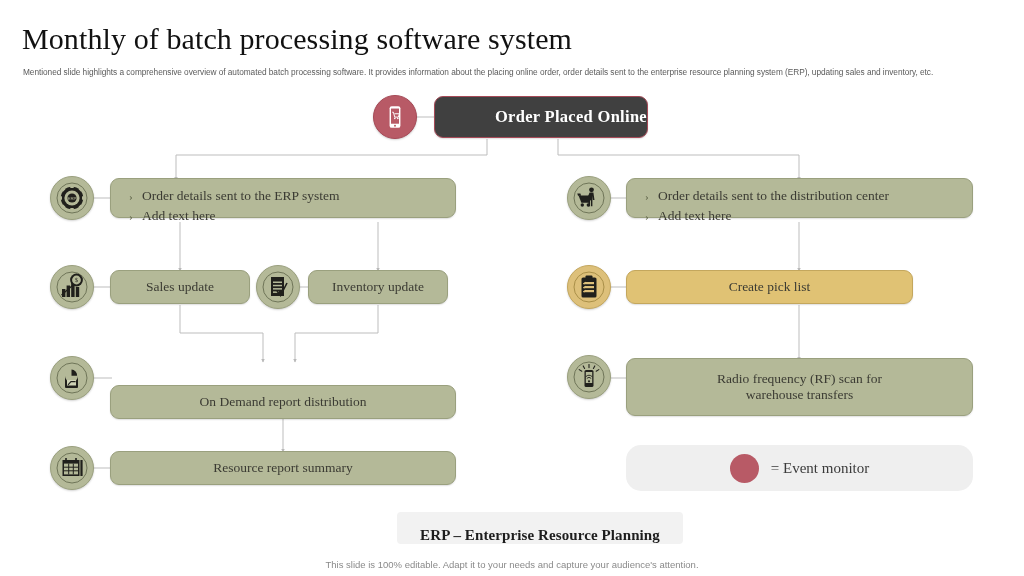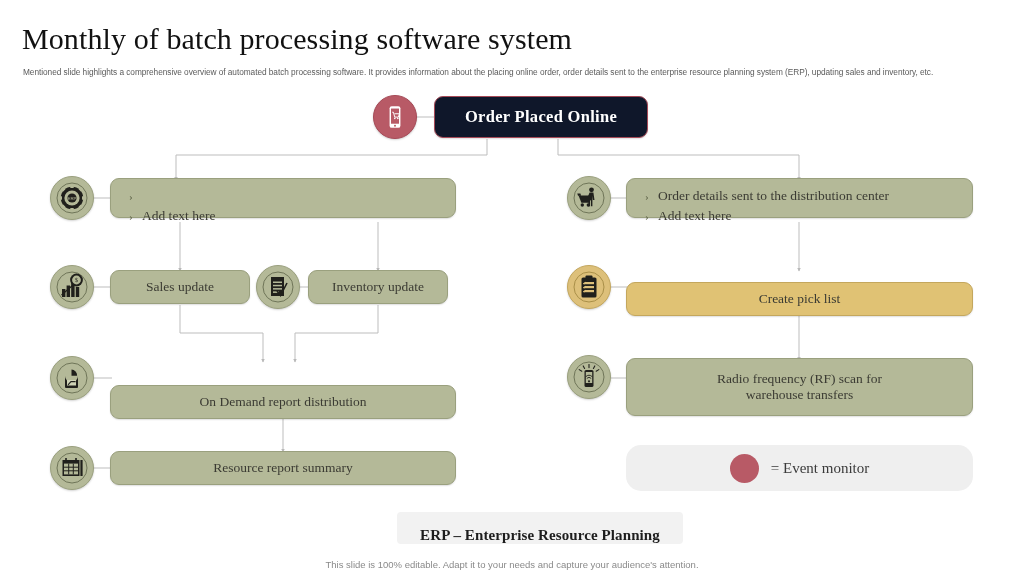--- a/index.html
+++ b/index.html
@@ -53,25 +53,26 @@
     display: flex;
     align-items: center;
     justify-content: center;
     font-family: "Liberation Serif", serif;
     color: #3b3b33;
     box-shadow: 0 1px 1.5px rgba(0,0,0,0.13);
   }
   .node.green   { background: #b4b998; justify-content: center; }
   .node.gold    { background: #e0c274; border-color: #c4a75d; }
   .node.red     {
-    background: #0f172a;
+    background: #404040;
     border-color: #a64a57;
     color: #ffffff;
     font-weight: bold;
     letter-spacing: 0.3px;
+    justify-content: flex-end;
   }
   .node .label { font-size: 13.5px; text-align: center; line-height: 16px; }
   .node.red .label { font-size: 16.5px; }
 
   
   .node.bullets {
     justify-content: flex-start;
     flex-direction: column;
     align-items: stretch;
     padding: 7px 14px 7px 18px;
@@ -238,20 +239,21 @@
         <rect x="5.6" y="23.2" width="3.2" height="3.2" transform="rotate(45 7.2 24.8)"></rect>
         <rect x="23.2" y="23.2" width="3.2" height="3.2" transform="rotate(45 24.8 24.8)"></rect>
       </g>
       <circle cx="16" cy="16" r="4.6" fill="#20201c"></circle>
       <text x="16" y="17.8" font-family="Liberation Sans, sans-serif" font-size="4.4" fill="#b4b998" text-anchor="middle">ERP</text>
     </svg>
   </div>
   <div class="node green bullets" style="left:110px; top:178px; width:346px; height:40px;">
     <div class="bullet-row">
       <span class="bullet-mark">›</span>
+      <span>Order details sent to the ERP system</span>
     </div>
     <div class="bullet-row">
       <span class="bullet-mark">›</span>
       <span>Add text here</span>
     </div>
   </div>
 
   <div class="icon-badge" style="left:50px; top:265px;">
     <svg width="32" height="32" viewBox="0 0 32 32">
       <circle cx="16" cy="16" r="15" fill="none" stroke="#6f7558" stroke-width="1"></circle>
@@ -361,21 +363,21 @@
         <rect x="11.5" y="15" width="9.5" height="2.2"></rect>
         <rect x="11.5" y="19" width="9.5" height="2.2"></rect>
       </g>
       <g stroke="#ddc07a" stroke-width="1.1" fill="none">
         <path d="M10.3 12.1 L11.1 13 L12.6 11"></path>
         <path d="M10.3 16.1 L11.1 17 L12.6 15"></path>
         <path d="M10.3 20.1 L11.1 21 L12.6 19"></path>
       </g>
     </svg>
   </div>
-  <div class="node gold" style="left:626px; top:282px; width:347px; height:34px;">
+  <div class="node gold" style="left:626px; top:270px; width:287px; height:34px;">
     <span class="label">Create pick list</span>
   </div>
 
   <div class="icon-badge" style="left:567px; top:355px;">
     <svg width="32" height="32" viewBox="0 0 32 32">
       <circle cx="16" cy="16" r="15" fill="none" stroke="#6f7558" stroke-width="1"></circle>
       <rect x="11.5" y="9" width="9" height="17" rx="1.6" fill="#20201c"></rect>
       <rect x="12.8" y="11" width="6.4" height="11" fill="#b4b998"></rect>
       <g fill="#20201c">
         <path d="M16 19.3 a1 1 0 1 0 0.01 0"></path>

